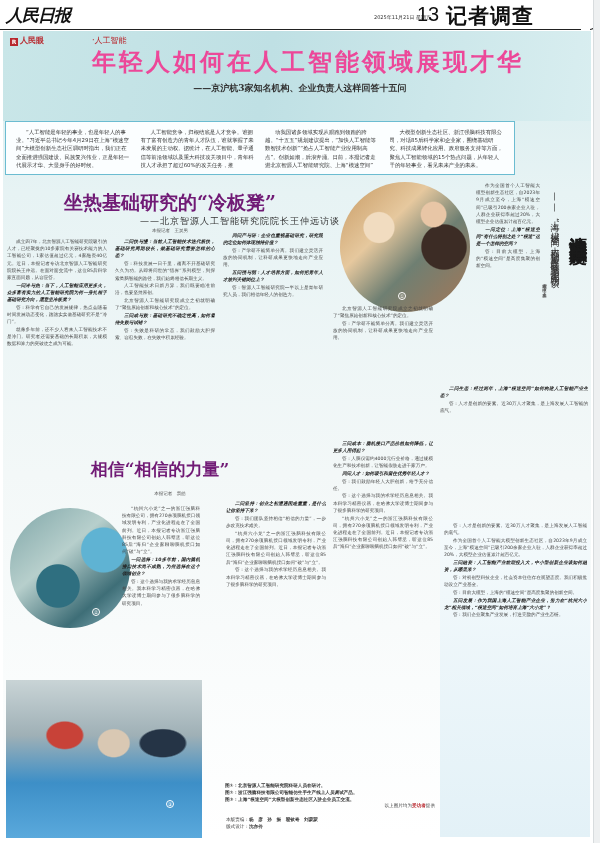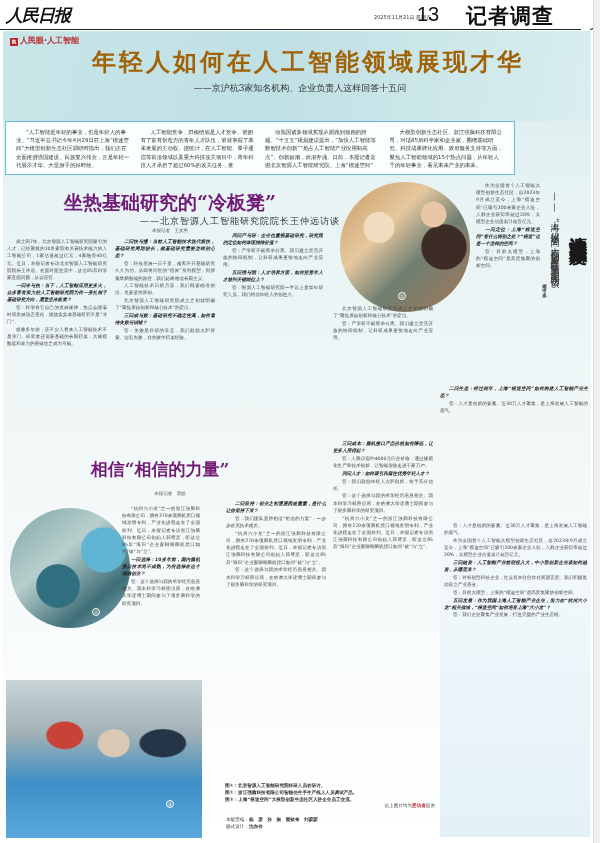--- a/index.html
+++ b/index.html
@@ -6,33 +6,33 @@
   html, body { width: 600px; height: 843px; overflow: hidden; background: #ffffff; }
   body { font-family: "DejaVu Sans", sans-serif; color: #222; position: relative; }
 
   .page { position: absolute; left: 0; top: 0; width: 600px; height: 843px; background: #fff; }
 
   
   .masthead { position: absolute; left: 0; top: 0; width: 581px; height: 30px; border-bottom: 1.5px solid #222; }
   .logo { position: absolute; left: 6px; top: 4px; font-family: "DejaVu Serif", serif; font-style: italic; font-size: 17px; font-weight: bold; color: #111; letter-spacing: -1px; }
   .date { position: absolute; left: 374px; top: 14px; font-size: 5px; color: #333; }
   .page-num { position: absolute; left: 417px; top: 3px; font-family: "Liberation Sans", sans-serif; font-size: 20px; font-weight: normal; color: #111; }
-  .section-name { position: absolute; left: 446px; top: 2px; font-family: "Liberation Sans", sans-serif; font-size: 21px; font-weight: bold; color: #111; letter-spacing: 1px; margin-left: 20px; }
+  .section-name { position: absolute; left: 446px; top: 2px; font-family: "Liberation Sans", sans-serif; font-size: 21px; font-weight: bold; color: #111; letter-spacing: 1px; }
   .section-bracket { position: absolute; left: 590px; top: 8px; width: 6px; height: 22px; border-right: 1.5px solid #222; border-bottom: 1.5px solid #222; border-bottom-right-radius: 6px; }
 
   
   .band { position: absolute; left: 3px; top: 31px; width: 588px; height: 806px;
           background: linear-gradient(180deg, #d6ecee 0%, #e7f3f4 20%, #f3f8f8 55%, #ffffff 100%); }
   .band-top { position: absolute; left: 3px; top: 31px; width: 588px; height: 90px;
           background: linear-gradient(100deg, #c9e6e8 0%, #bfe0e4 45%, #d9eef0 100%); }
   .tag { position: absolute; left: 10px; top: 35px; font-size: 8px; color: #b8282e; font-weight: bold; }
   .tag .r-icon { display: inline-block; width: 8px; height: 8px; background: #b8282e; color: #fff; font-size: 6px; line-height: 8px; text-align: center; margin-right: 2px; vertical-align: -1px; }
-  .tag .sub { color: #b8282e; font-weight: bold; }
-  .main-title { position: absolute; left: 0; width: 600px; top: 46px; text-align: center; font-family: "DejaVu Sans", sans-serif; font-weight: bold; font-size: 24px; letter-spacing: 3px; color: #a16207; padding-left: 16px; }
-  .main-sub { position: absolute; left: 0; width: 600px; top: 82px; text-align: center; font-family: "DejaVu Serif", serif; font-size: 9px; font-weight: normal; color: #333; }
+  .tag .sub { color: #b8282e; font-weight: normal; padding-left: 48px; }
+  .main-title { position: absolute; left: 0; width: 600px; top: 46px; text-align: center; font-family: "DejaVu Sans", sans-serif; font-weight: bold; font-size: 24px; letter-spacing: 3px; color: #ec4899; padding-left: 16px; }
+  .main-sub { position: absolute; left: 0; width: 600px; top: 82px; text-align: center; font-family: "DejaVu Serif", serif; font-size: 9px; font-weight: bold; color: #333; }
 
   
   .intro { position: absolute; left: 5px; top: 121px; width: 510px; height: 54px; border: 1.5px solid #6bbcd1; background: #fbfeff; padding: 6px 10px; display: flex; gap: 10px; }
   .intro-col { flex: 1; font-size: 5.4px; line-height: 8.2px; color: #333; text-indent: 10px; overflow: hidden; }
 
   
   .art-title { position: absolute; text-align: center; font-family: "DejaVu Serif", serif; font-weight: bold; color: #701a75; }
   .art-sub { position: absolute; text-align: right; font-size: 9px; color: #333; letter-spacing: 1px; }
   .byline { position: absolute; text-align: center; font-size: 4.5px; color: #555; }
 

